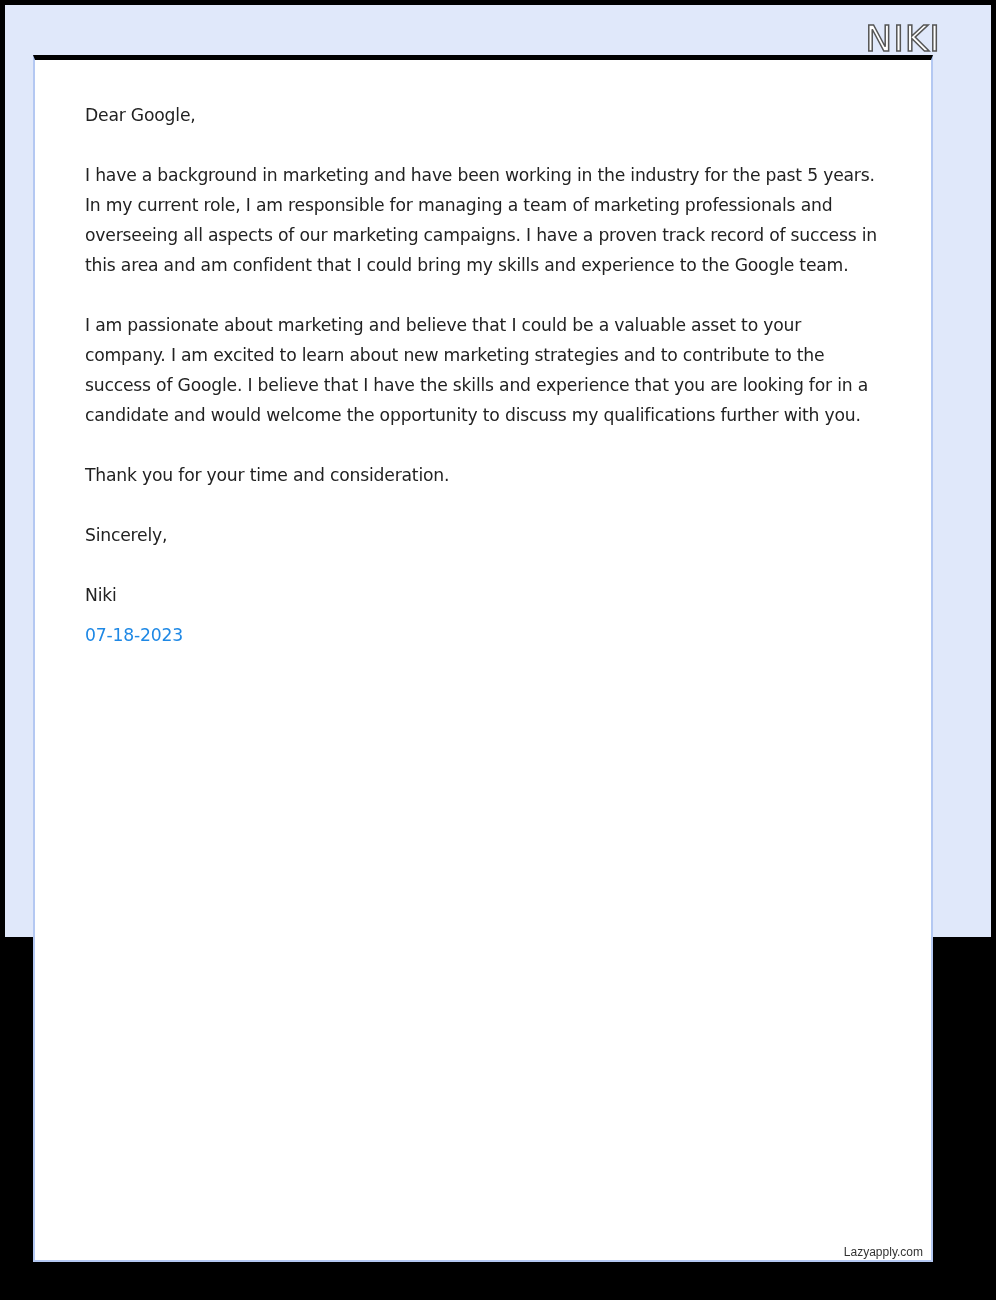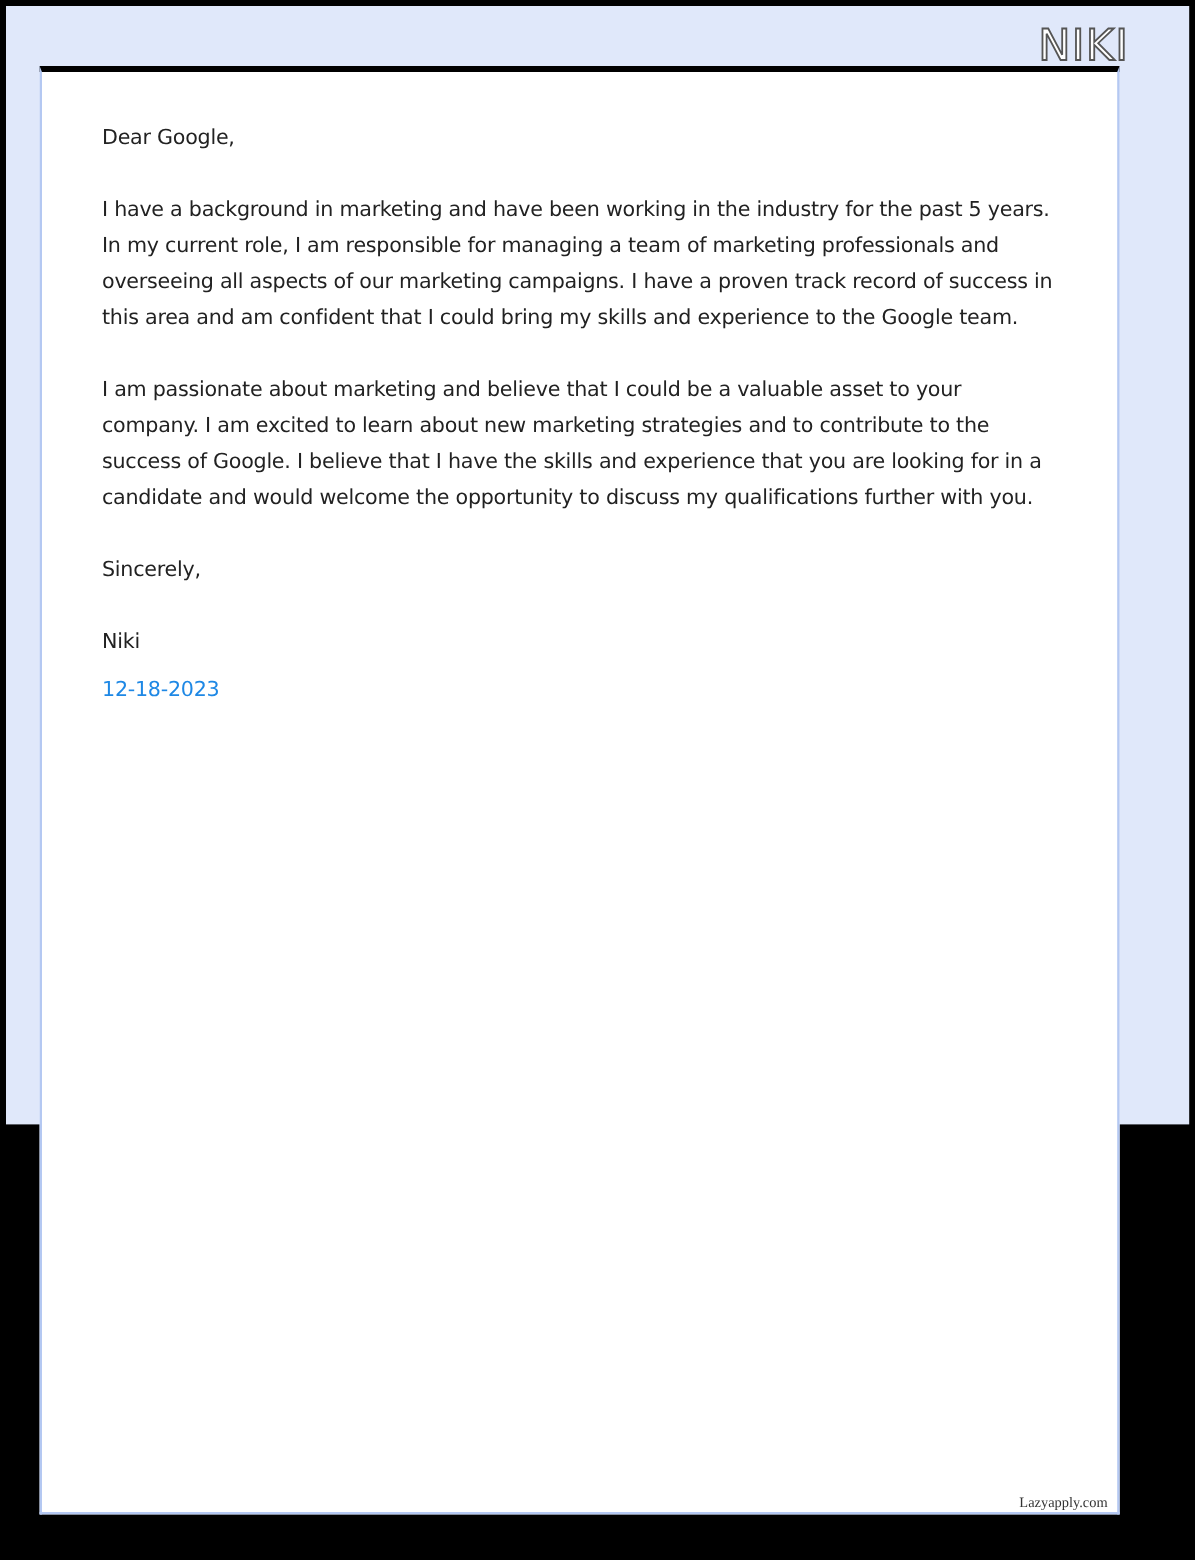--- a/index.html
+++ b/index.html
@@ -55,38 +55,39 @@
     .letter p { margin: 0 0 30px 0; }
     .letter p.tight { margin-bottom: 10px; }
     .letter .date {
       color: #1e88e5;
       margin: 0;
     }
     .footer-credit {
       position: absolute;
       right: 8px;
       bottom: 0px;
-      font-family: Liberation Serif, serif;
+      font-family: Liberation Sans, sans-serif;
       font-size: 12px;
       line-height: 16px;
       color: #333333;
       margin-left: 28px;
     }
   </style>
 </head>
 <body>
 
 <div class="frame">
   <div class="brand">NIKI</div>
 
   <div class="page">
     <div class="letter">
       <p>Dear Google,</p>
       <p>I have a background in marketing and have been working in the industry for the past 5 years. In my current role, I am responsible for managing a team of marketing professionals and overseeing all aspects of our marketing campaigns. I have a proven track record of success in this area and am confident that I could bring my skills and experience to the Google team.</p>
       <p>I am passionate about marketing and believe that I could be a valuable asset to your company. I am excited to learn about new marketing strategies and to contribute to the success of Google. I believe that I have the skills and experience that you are looking for in a candidate and would welcome the opportunity to discuss my qualifications further with you.</p>
+      <p>Thank you for your time and consideration.</p>
       <p>Sincerely,</p>
       <p class="tight">Niki</p>
-      <p class="date">12-18-2023</p>
+      <p class="date">07-18-2023</p>
     </div>
 
     <div class="footer-credit">Lazyapply.com</div>
   </div>
 </div>
 
 </body></html>

